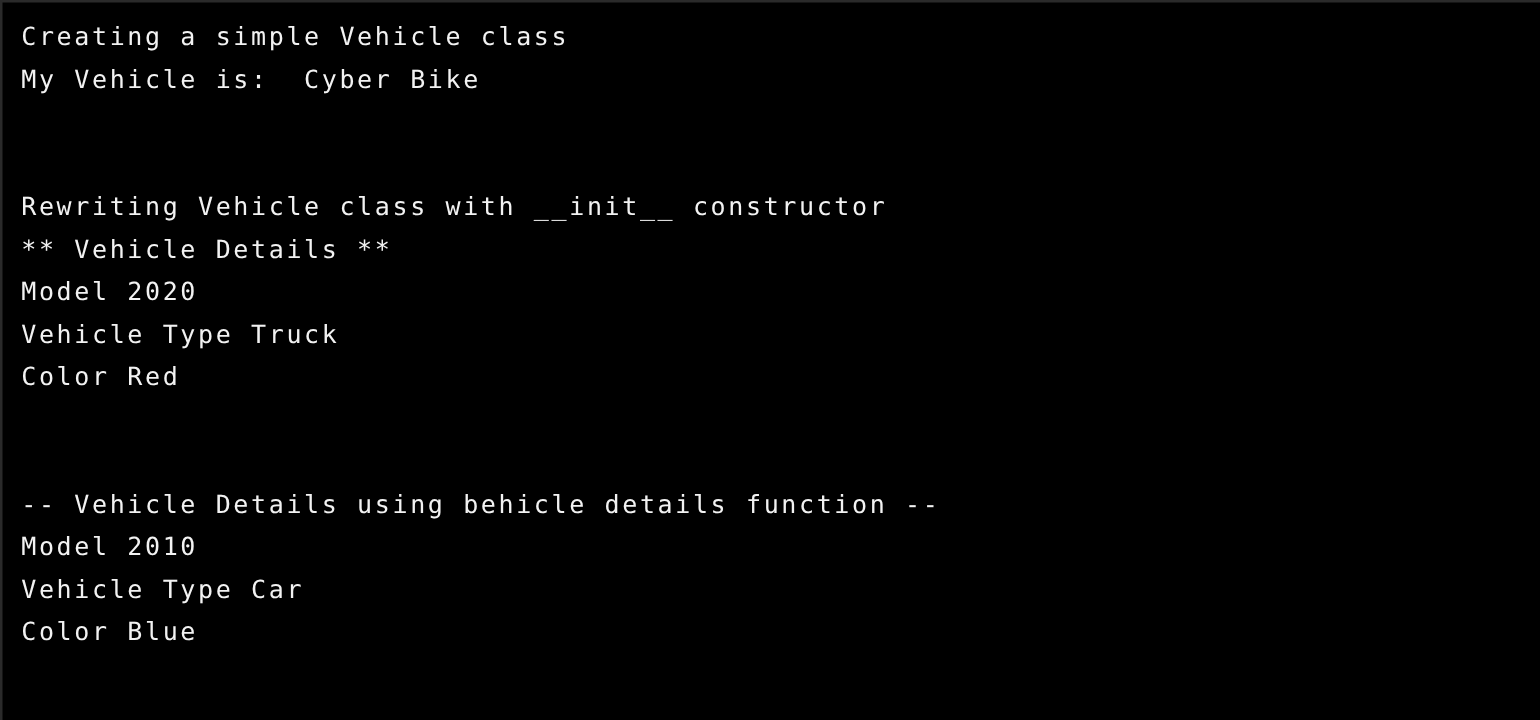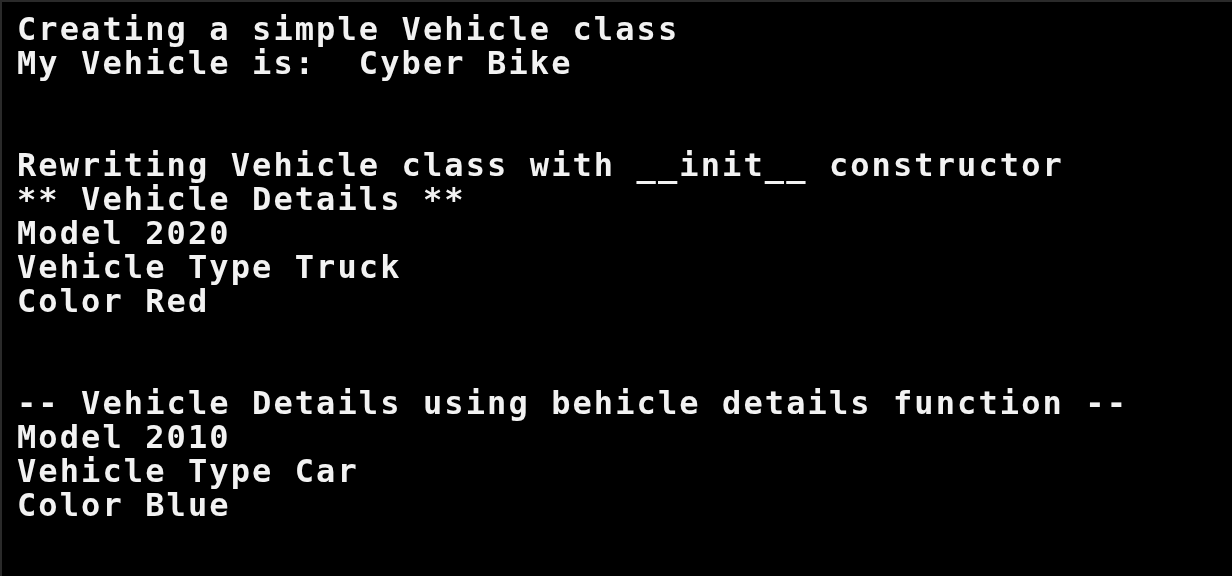--- a/index.html
+++ b/index.html
@@ -25,25 +25,25 @@
     border-right: 0;
     border-bottom: 0;
     padding: 10px 0 0 15px;
     overflow: hidden;
   }
   #console-output {
     margin: 0;
     padding: 0;
     color: #f2f2f2;
     font-family: "DejaVu Sans Mono", "Liberation Mono", monospace;
-    font-size: 32px;
+    font-size: 20px;
     line-height: 34px;
     letter-spacing: 2.1px;
     white-space: pre;
-    font-weight: 700;
+    font-weight: 400;
     -webkit-font-smoothing: antialiased;
   }
   .console-line {
     display: block;
     height: 34px;
     white-space: pre;
   }
   .console-line.blank {
     height: 34px;
   }

